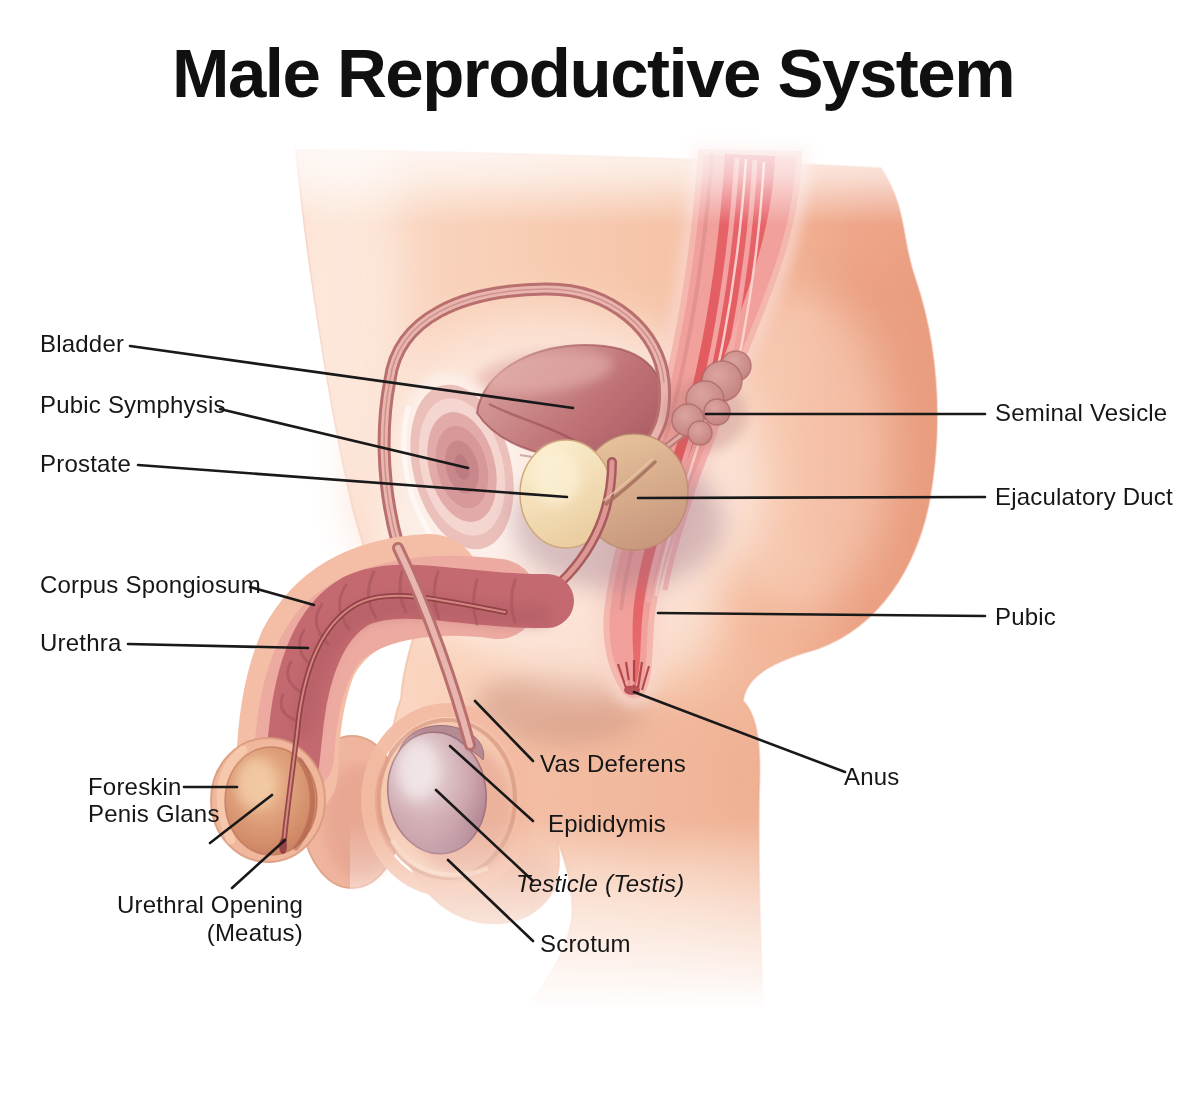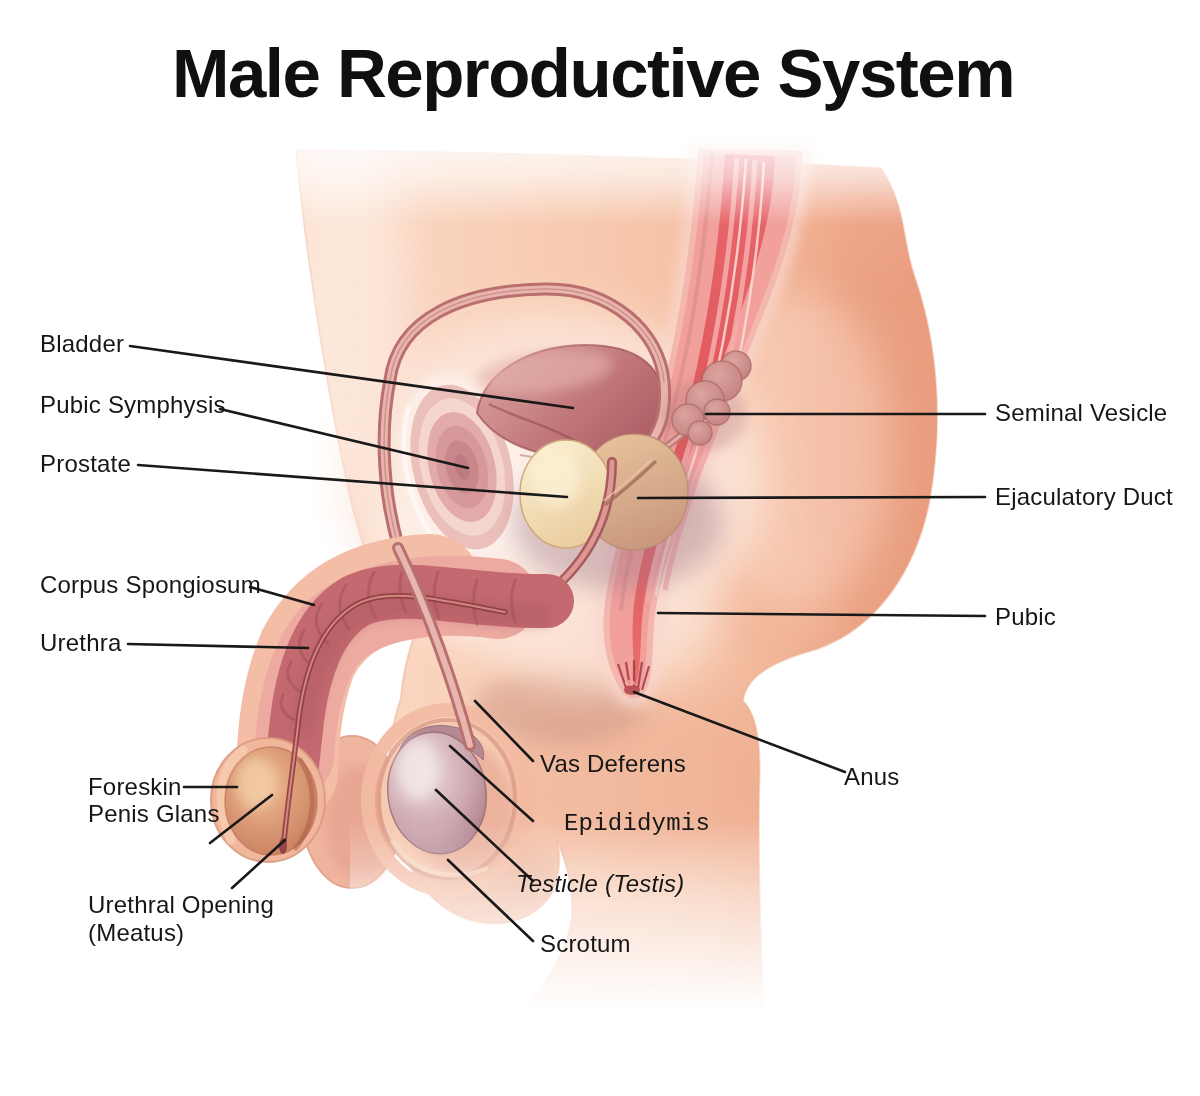--- a/index.html
+++ b/index.html
@@ -9,31 +9,31 @@
   }
   #stage svg{position:absolute;left:0;top:0;}
   .title{
     position:absolute;left:593px;top:34px;transform:translateX(-50%);
     font-size:69px;font-weight:600;letter-spacing:-1.5px;color:#101010;white-space:nowrap;
   }
   .lbl{
     position:absolute;font-size:24px;line-height:28px;color:#161616;letter-spacing:.2px;
     white-space:nowrap;
   }
-  .lbl.wrap{white-space:normal;width:215px;}
+  .lbl.wrap{white-space:normal;width:215px;text-align:right;}
   .lb-bladder{left:40px;top:330px;}
   .lb-pubic{left:40px;top:391px;}
   .lb-prostate{left:40px;top:450px;text-align:center;}
   .lb-corpus{left:40px;top:571px;}
   .lb-urethra{left:40px;top:629px;}
   .lb-foreskin{left:88px;top:773px;}
   .lb-glans{left:88px;top:800px;}
   .lb-meatus{left:88px;top:891px;}
   .lb-vas{left:540px;top:750px;}
-  .lb-epi{left:564px;top:810px;font-family:Liberation Mono, monospace;}
+  .lb-epi{left:548px;top:810px;}
   .lb-testis{left:516px;top:870px;font-style:italic;}
   .lb-scrotum{left:540px;top:930px;}
   .lb-seminal{left:995px;top:399px;}
   .lb-ejac{left:995px;top:483px;}
   .lb-rectum{left:995px;top:603px;}
   .lb-anus{left:844px;top:763px;}
 </style>
 </head>
 <body>
 

